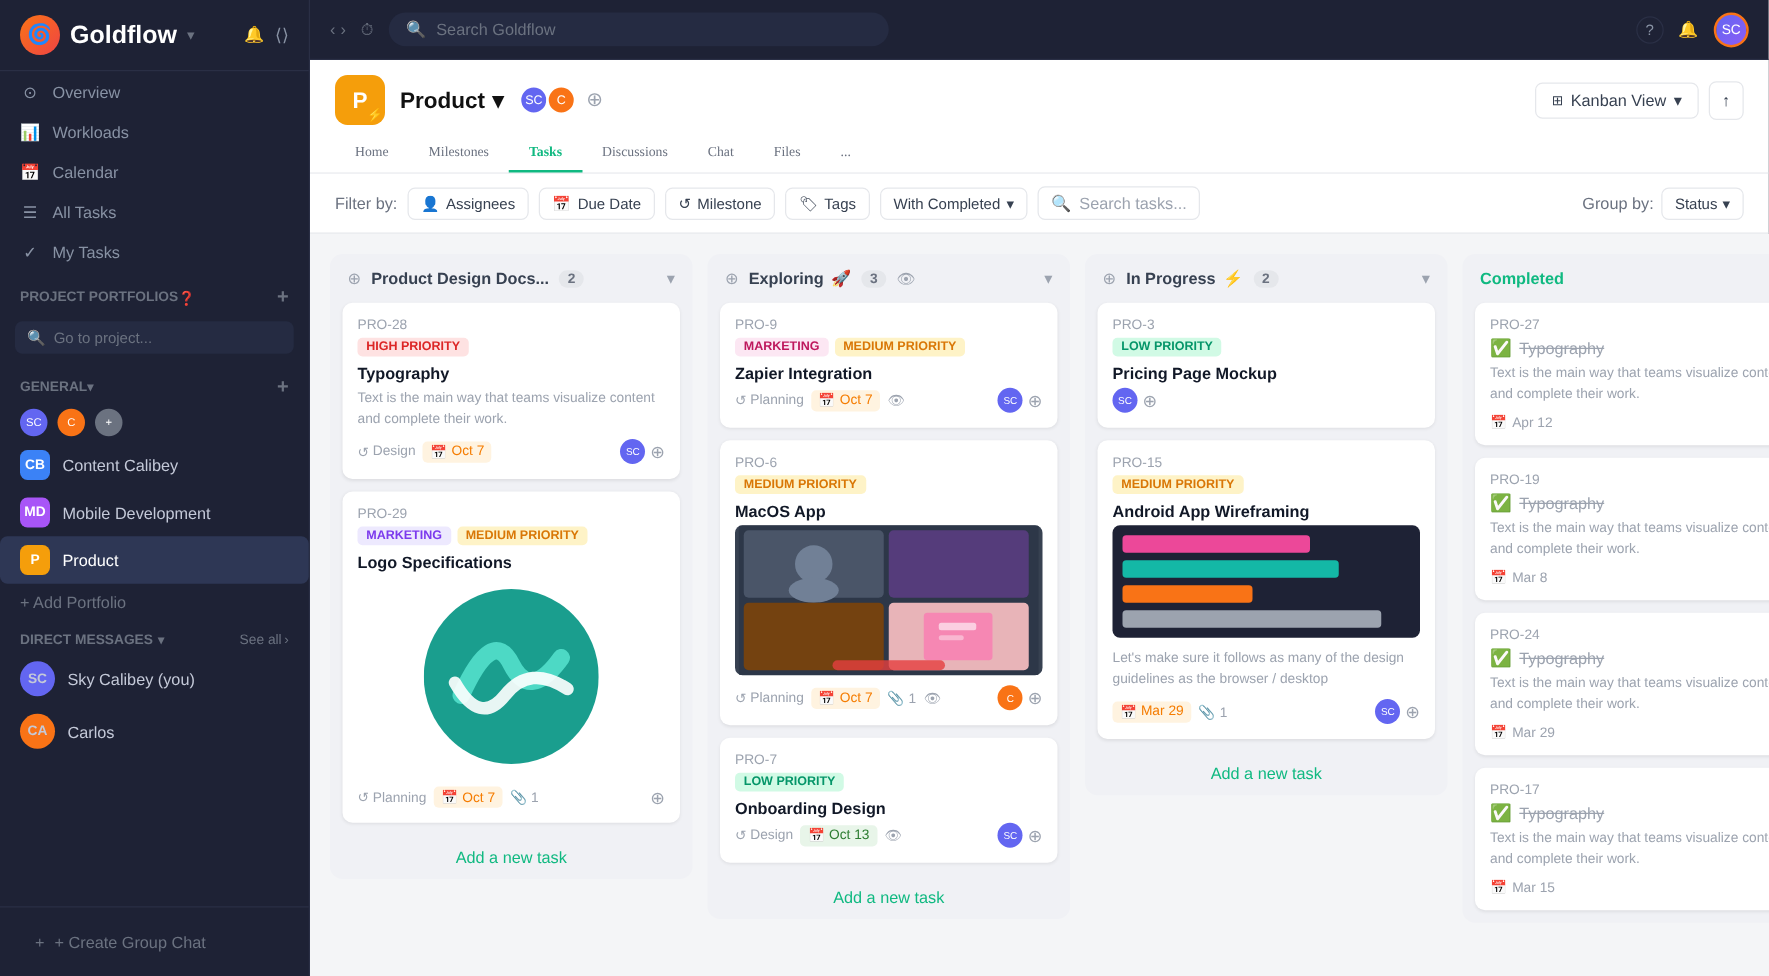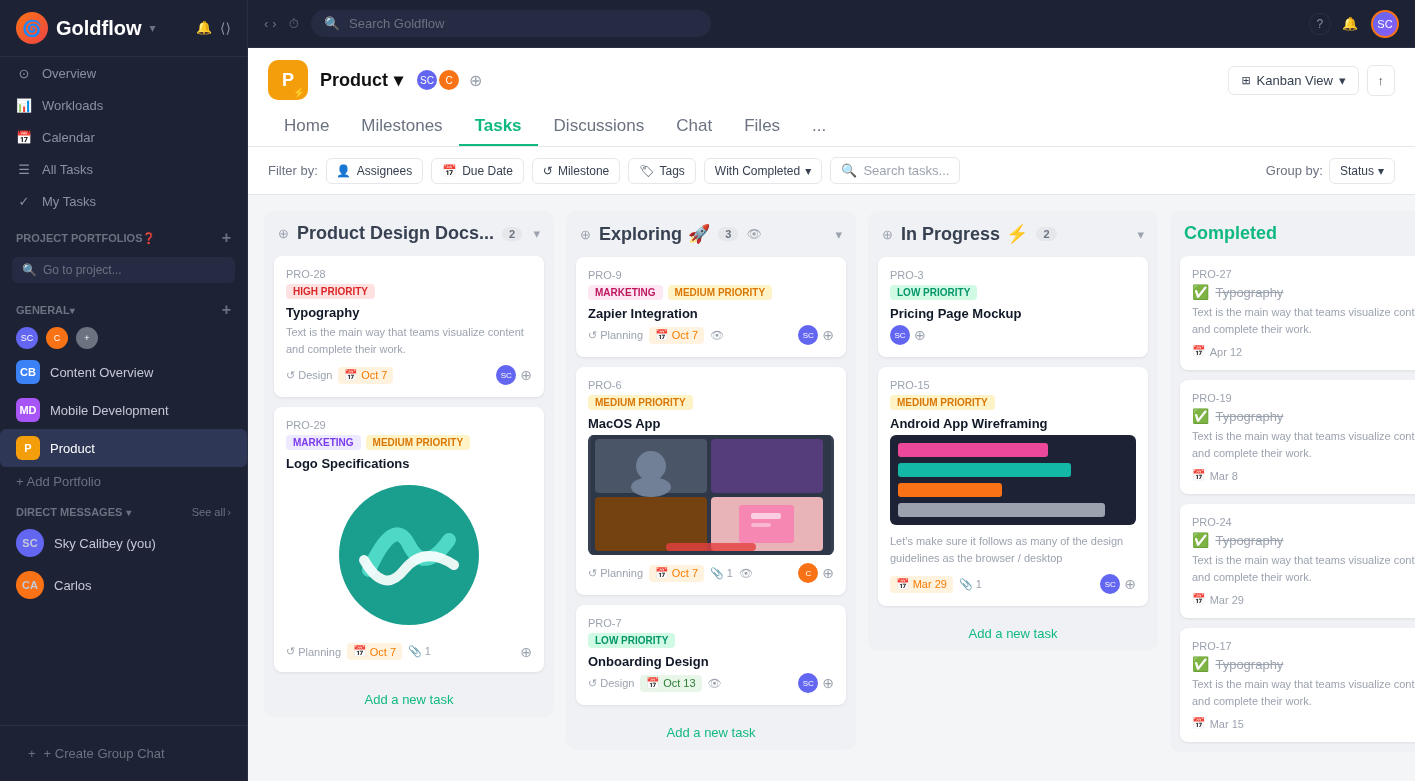--- a/index.html
+++ b/index.html
@@ -41,35 +41,35 @@
     .project-title-row { display: flex; align-items: center; gap: 12px; margin-bottom: 8px; }
     .project-icon { width: 40px; height: 40px; background: #f59e0b; border-radius: 10px; display: flex; align-items: center; justify-content: center; font-size: 18px; font-weight: 700; color: #fff; position: relative; }
     .lightning { position: absolute; bottom: 2px; right: 2px; font-size: 10px; }
     .project-name { font-size: 18px; font-weight: 700; color: #111; display: flex; align-items: center; gap: 6px; }
     .project-members { display: flex; align-items: center; gap: 4px; }
     .member-avatar { width: 24px; height: 24px; border-radius: 50%; border: 2px solid #fff; margin-left: -6px; font-size: 10px; display: flex; align-items: center; justify-content: center; }
     .header-right { margin-left: auto; display: flex; align-items: center; gap: 8px; }
     .kanban-view-btn { display: flex; align-items: center; gap: 6px; padding: 6px 12px; border: 1px solid #e5e7eb; border-radius: 6px; font-size: 13px; color: #374151; cursor: pointer; background: #fff; }
     .share-btn { padding: 7px 10px; border: 1px solid #e5e7eb; border-radius: 6px; color: #374151; cursor: pointer; background: #fff; }
     .project-tabs { display: flex; gap: 0; }
-    .tab { padding: 8px 16px; font-size: 17px; color: #6b7280; cursor: pointer; border-bottom: 2px solid transparent; }
+    .tab { padding: 8px 16px; font-size: 11px; color: #6b7280; cursor: pointer; border-bottom: 2px solid transparent; font-family: Liberation Serif, serif; }
     .tab.active { color: #10b981; border-bottom-color: #10b981; font-weight: 600; }
 
     
     .filter-bar { background: #fff; padding: 10px 20px; display: flex; align-items: center; gap: 8px; border-bottom: 1px solid #e5e7eb; }
     .filter-label { font-size: 13px; color: #6b7280; }
     .filter-btn { display: flex; align-items: center; gap: 5px; padding: 5px 10px; border: 1px solid #e5e7eb; border-radius: 6px; font-size: 12px; color: #374151; cursor: pointer; background: #fff; }
     .group-by { margin-left: auto; display: flex; align-items: center; gap: 6px; font-size: 13px; color: #6b7280; }
     .group-by-select { display: flex; align-items: center; gap: 4px; padding: 5px 10px; border: 1px solid #e5e7eb; border-radius: 6px; font-size: 12px; color: #374151; cursor: pointer; background: #fff; }
 
     
     .kanban-board { flex: 1; display: flex; gap: 0; overflow-x: auto; padding: 16px; background: #f4f5f7; align-items: flex-start; }
     .kanban-col { min-width: 290px; width: 290px; background: #f0f1f5; border-radius: 10px; display: flex; flex-direction: column; max-height: calc(781px - 220px); margin-right: 12px; }
     .col-header { display: flex; align-items: center; gap: 8px; padding: 12px 14px 8px; }
-    .col-title { font-size: 18px; font-weight: 600; color: #374151; display: flex; align-items: flex-end; gap: 6px; }
+    .col-title { font-size: 13px; font-weight: 600; color: #374151; display: flex; align-items: flex-start; gap: 6px; }
     .col-title.completed-title { color: #10b981; }
     .col-count { background: #e5e7eb; color: #6b7280; font-size: 11px; font-weight: 600; border-radius: 10px; padding: 1px 7px; }
     .col-actions { margin-left: auto; display: flex; gap: 6px; color: #9ca3af; }
     .col-body { flex: 1; overflow-y: auto; padding: 4px 10px 10px; display: flex; flex-direction: column; gap: 10px; }
     .task-card { background: #fff; border-radius: 8px; padding: 12px; box-shadow: 0 1px 3px rgba(0,0,0,0.08); cursor: pointer; }
     .task-id { font-size: 11px; color: #9ca3af; margin-bottom: 4px; }
     .task-tags { display: flex; gap: 5px; flex-wrap: wrap; margin-bottom: 6px; }
     .tag { font-size: 10px; font-weight: 700; padding: 2px 7px; border-radius: 4px; }
     .tag-high { background: #fee2e2; color: #dc2626; }
     .tag-medium { background: #fef3c7; color: #d97706; }
@@ -152,21 +152,21 @@
     <span class="add-btn">+</span>
   </div>
   <div class="general-section">
     <div class="mini-avatar" style="background:#6366f1;width:22px;height:22px;font-size:9px;">SC</div>
     <div class="mini-avatar" style="background:#f97316;width:22px;height:22px;font-size:9px;">C</div>
     <div class="mini-avatar" style="background:#6b7280;width:22px;height:22px;font-size:9px;">+</div>
   </div>
 
   <div class="portfolio-item">
     <div class="portfolio-badge" style="background:#3b82f6;">CB</div>
-    <span>Content Overview</span>
+    <span>Content Calibey</span>
   </div>
   <div class="portfolio-item">
     <div class="portfolio-badge" style="background:#a855f7;">MD</div>
     <span>Mobile Development</span>
   </div>
   <div class="portfolio-item active">
     <div class="portfolio-badge" style="background:#f59e0b;">P</div>
     <span>Product</span>
   </div>
 

